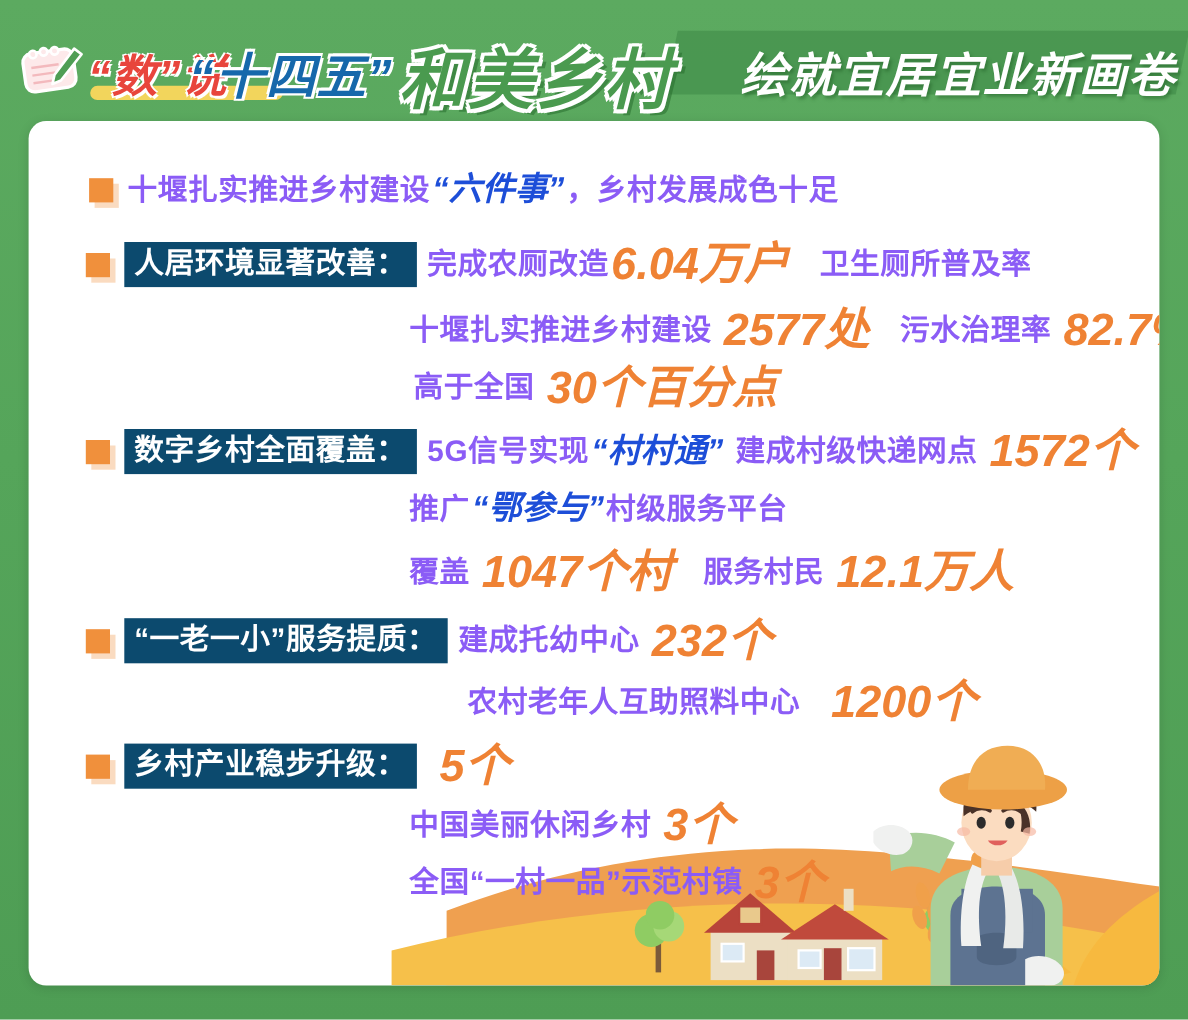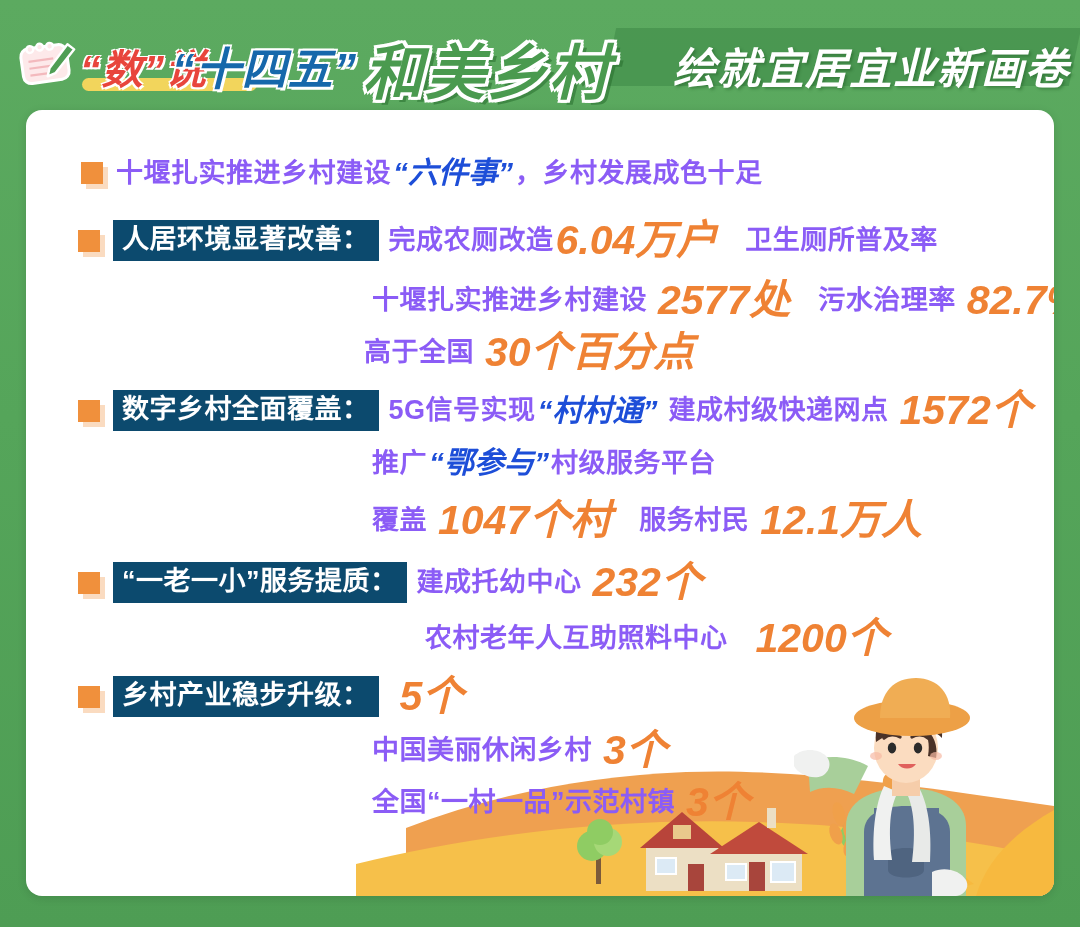--- a/index.html
+++ b/index.html
@@ -173,21 +173,21 @@
     margin: 0 2px;
   }
   .sp { display: inline-block; width: 26px; }
   .sp-sm { display: inline-block; width: 9px; }
   .indent { padding-left: 294px; }
   .indent-b { padding-left: 347px; gap: 26px; }
 
   .r1 { position: absolute; left: 55px; top: 48px; }
   .r2 { position: absolute; left: 52px; top: 110px; }
   .r2b { position: absolute; left: 52px; top: 170px; }
-  .r2c { position: absolute; left: 44px; top: 222px; }
+  .r2c { position: absolute; left: 56px; top: 222px; }
   .r3 { position: absolute; left: 52px; top: 280px; }
   .r3b { position: absolute; left: 52px; top: 338px; }
   .r3c { position: absolute; left: 52px; top: 390px; }
   .r4 { position: absolute; left: 52px; top: 452px; }
   .r4b { position: absolute; left: 52px; top: 508px; }
   .r5 { position: absolute; left: 52px; top: 566px; }
   .r5b { position: absolute; left: 52px; top: 620px; }
   .r5c { position: absolute; left: 52px; top: 672px; }
 </style>
 </head>

